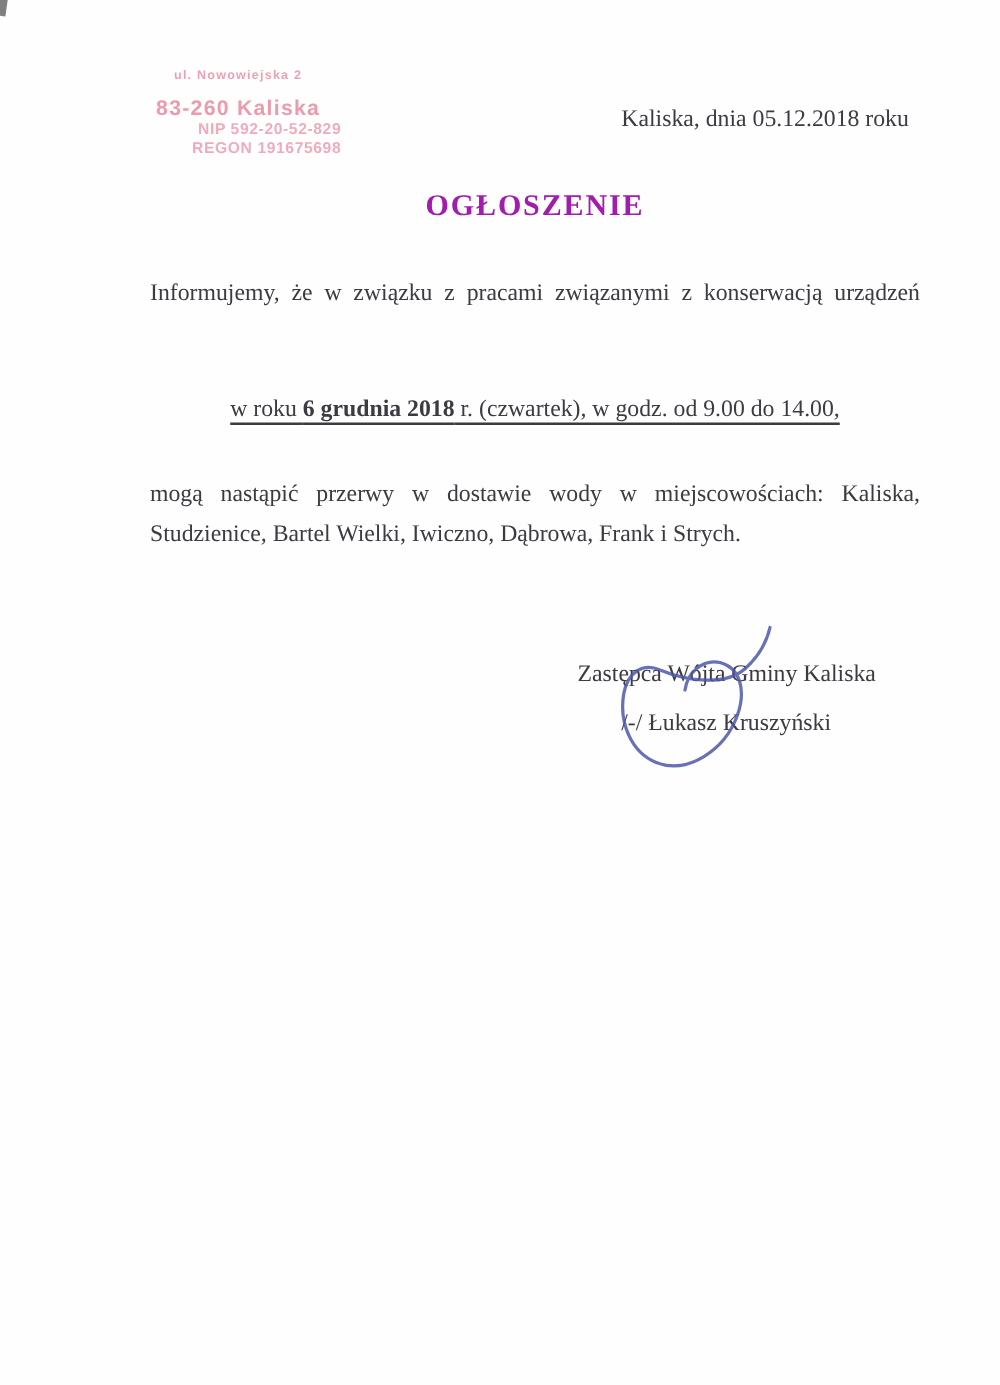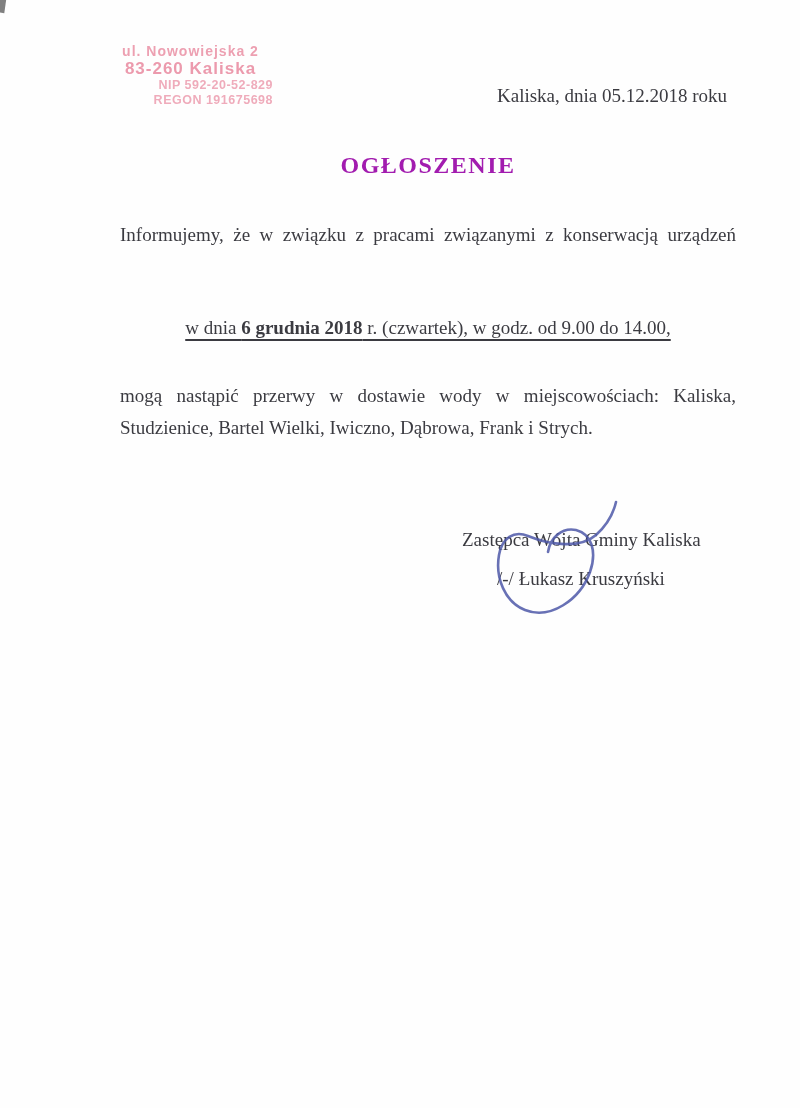--- a/index.html
+++ b/index.html
@@ -37,31 +37,31 @@
     font-family: "Liberation Sans", sans-serif;
     line-height: 1.0;
   }
   .stamp-line1 {
     font-size: 22px;
     letter-spacing: 2px;
     font-weight: bold;
     opacity: 0.85;
   }
   .stamp-line2 {
-    font-size: 14px;
+    font-size: 10px;
     font-weight: bold;
     letter-spacing: 1px;
-    margin-top: 0;
+    margin-top: 12px;
     opacity: 0.8;
   }
   .stamp-line3 {
     font-size: 17px;
     font-weight: bold;
     letter-spacing: 1px;
-    margin-top: 2px;
+    margin-top: 12px;
     opacity: 0.85;
   }
   .stamp-line4, .stamp-line5 {
     font-size: 12.5px;
     font-weight: bold;
     letter-spacing: 0.5px;
     margin-top: 2px;
     opacity: 0.7;
     text-align: right;
   }
@@ -155,21 +155,21 @@
 
   <div class="dateline">Kaliska, dnia 05.12.2018 roku</div>
 
   <div class="doc-title">OGŁOSZENIE</div>
 
   <div class="para para1">
     <div class="line-justify">Informujemy, że w związku z pracami związanymi z konserwacją urządzeń</div>
   </div>
 
   <div class="highlight-line">
-    <span class="highlight-inner"><span>w dnia </span><span class="bold">6 grudnia 2018</span><span> r. (czwartek), w godz. od 9.00 do 14.00,</span></span>
+    <span class="highlight-inner"><span>w roku </span><span class="bold">6 grudnia 2018</span><span> r. (czwartek), w godz. od 9.00 do 14.00,</span></span>
   </div>
 
   <div class="para para2">
     <div class="line-justify">mogą nastąpić przerwy w dostawie wody w miejscowościach: Kaliska,</div>
     <div>Studzienice, Bartel Wielki, Iwiczno, Dąbrowa, Frank i Strych.</div>
   </div>
 
 
   <div class="sig-role">Zastępca Wójta Gminy Kaliska</div>
   <div class="sig-name">/-/ Łukasz Kruszyński</div>

